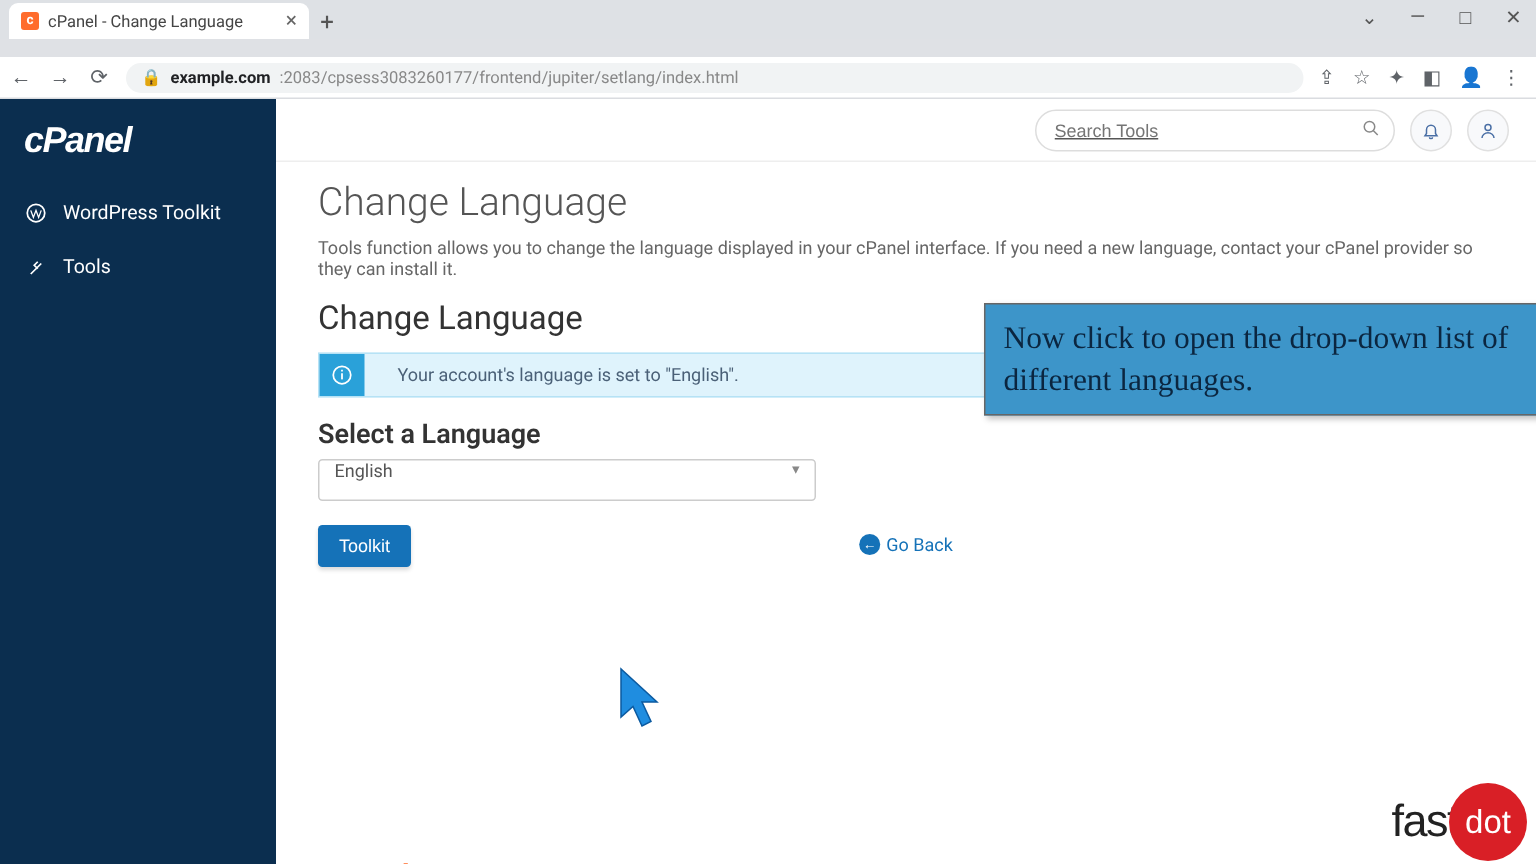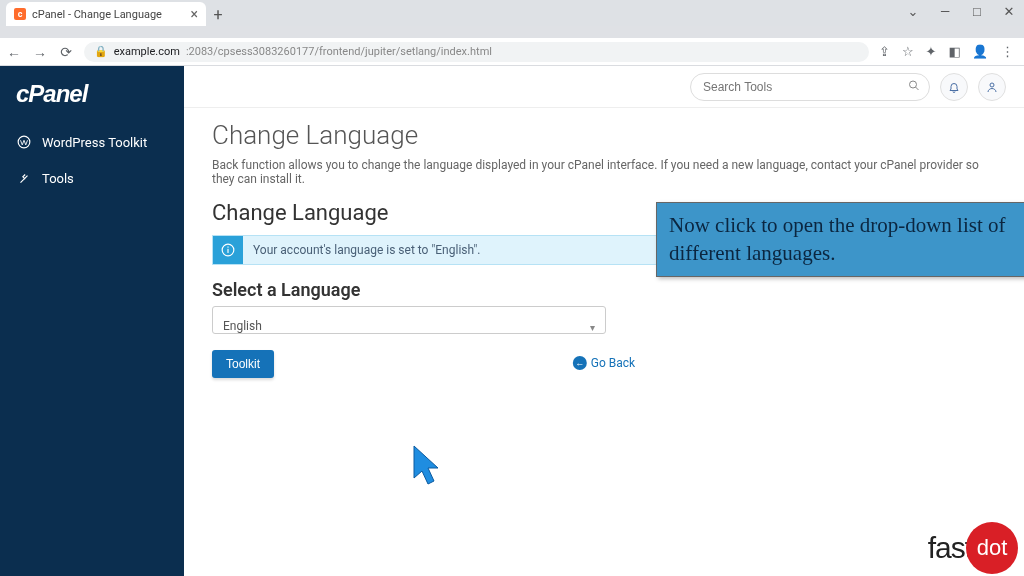--- a/index.html
+++ b/index.html
@@ -12,52 +12,52 @@
 .tab-favicon { width: 12px; height: 12px; background: #ff6c2c; border-radius: 2px; display:flex; align-items:center; justify-content:center; color:#fff; font-size:9px; font-weight:bold;}
 .tab-close { margin-left: auto; color: #666; font-size: 14px; line-height: 1; }
 .new-tab { width: 24px; height: 24px; display: flex; align-items: center; justify-content: center; color: #555; font-size: 16px; }
 .window-controls { position: absolute; right: 6px; top: 4px; display: flex; gap: 14px; color: #555; font-size: 13px; }
 .window-controls span { width: 18px; text-align: center; }
 
 .addr-bar { height: 28px; background: #fff; display: flex; align-items: center; padding: 0 6px; gap: 10px; border-bottom: 1px solid #dadce0; }
 .nav-icons { display: flex; gap: 10px; color: #5f6368; font-size: 14px; align-items: center; }
 .nav-icons span { width: 16px; text-align:center; }
 .url-field { flex: 1; background: #f1f3f4; border-radius: 12px; height: 20px; display: flex; align-items: center; padding: 0 10px; font-size: 11px; color: #5f6368; gap: 6px; }
-.url-host { color: #202124; }
+.url-host { color: #202124; font-weight: bold; }
 .url-path { color: #888; }
 .addr-right { display: flex; gap: 12px; color: #5f6368; font-size: 13px; padding-right: 4px; }
 
 
 .app { display: flex; height: calc(576px - 38px); }
 .sidebar { width: 184px; background: #0b2e4f; color: #fff; padding: 14px 0; }
 .brand { padding: 0 16px 16px; }
 .brand-text { font-family: Arial, sans-serif; font-weight: 700; font-style: italic; font-size: 24px; color: #fff; letter-spacing: -1px; }
 .sidemenu { list-style: none; }
 .sidemenu li { display: flex; align-items: center; padding: 10px 16px; font-size: 13px; gap: 10px; cursor: pointer; }
 .side-icon { width: 16px; height: 16px; display: inline-flex; align-items: center; justify-content: center; }
 
 .main { flex: 1; background: #fff; position: relative; display: flex; flex-direction: column; }
 .topbar { height: 42px; display: flex; align-items: center; justify-content: flex-end; padding: 0 18px; gap: 10px; border-bottom: 1px solid #eee; }
 .search-wrap { position: relative; }
-.search-input { width: 240px; height: 28px; border: 1px solid #ddd; border-radius: 14px; padding: 0 30px 0 12px; font-size: 12px; color: #555; outline:none; }
+.search-input { width: 240px; height: 28px; border: 1px solid #ddd; border-radius: 14px; padding: 0 30px 0 12px; font-size: 12px; color: #555; outline:none;text-decoration:underline; }
 .search-icon { position: absolute; right: 10px; top: 50%; transform: translateY(-50%); color: #888; font-size: 12px; }
 .icon-btn { width: 28px; height: 28px; border: 1px solid #e0e0e0; border-radius: 50%; display: flex; align-items: center; justify-content: center; color: #4a6fa5; font-size: 12px; background: #f8f9fb; cursor:pointer; }
 
 .content { padding: 12px 28px 0; flex: 1; position: relative; }
 .page-title { font-size: 26px; font-weight: 300; color: #555; margin-bottom: 8px; }
 .page-desc { font-size: 12px; color: #666; margin-bottom: 14px; }
 
 .section-title { font-size: 22px; font-weight: 400; color: #333; margin-bottom: 10px; }
 
 .info-banner { background: #dff3fc; border: 1px solid #b6e2f5; display: flex; align-items: center; height: 30px; margin-bottom: 14px; }
 .info-icon-box { width: 30px; height: 100%; background: #2aa1d9; display: flex; align-items: center; justify-content: center; color: #fff; font-weight: bold; font-size: 12px; }
-.info-text { padding: 0 10px; font-size: 12px; color: #4a6077; }
+.info-text { padding: 0 22px; font-size: 12px; color: #4a6077; }
 
 .field-label { font-size: 18px; font-weight: 600; color: #333; margin-bottom: 6px; }
-.select { width: 394px; height: 28px; border: 1px solid #ccc; border-radius: 3px; display: flex; align-items: flex-end; justify-content: space-between; padding: 0 10px; font-size: 12px; color: #555; background: #fff; cursor: pointer; }
+.select { width: 332px; height: 28px; border: 1px solid #ccc; border-radius: 3px; display: flex; align-items: flex-start; justify-content: space-between; padding: 0 10px; font-size: 12px; color: #555; background: #fff; cursor: pointer; }
 .select-caret { color: #888; font-size: 10px; }
 
 .change-btn { margin-top: 16px; background: #1572b8; color: #fff; border: none; border-radius: 3px; padding: 7px 14px; font-size: 12px; cursor: pointer; box-shadow: 0 2px 3px rgba(0,0,0,0.15); }
 
 .go-back { position: absolute; left: 50%; transform: translateX(-50%); top: 248px; color: #1572b8; font-size: 12px; display: flex; align-items: center; gap: 4px; cursor: pointer; }
 .go-back-icon { width: 14px; height: 14px; border-radius: 50%; background: #1572b8; color: #fff; display:flex; align-items:center; justify-content:center; font-size:9px; }
 
 .footer { position: absolute; bottom: 8px; left: 28px; right: 14px; display: flex; align-items: center; justify-content: space-between; }
 .footer-brand { font-family: Arial; font-style: italic; font-weight: 700; font-size: 20px; color: #ff6c2c; letter-spacing: -1px; }
 
@@ -158,21 +158,21 @@
       <div class="icon-btn">
         <svg width="12" height="12" viewBox="0 0 24 24" fill="none" stroke="#4a6fa5" stroke-width="2">
             <circle cx="12" cy="8" r="4"></circle>
             <path d="M4 22c0-4 4-7 8-7s8 3 8 7"></path>
           </svg>
       </div>
     </div>
 
     <div class="content">
       <h1 class="page-title">Change Language</h1>
-      <p class="page-desc">Back function allows you to change the language displayed in your cPanel interface. If you need a new language, contact your cPanel provider so they can install it.</p>
+      <p class="page-desc">Tools function allows you to change the language displayed in your cPanel interface. If you need a new language, contact your cPanel provider so they can install it.</p>
 
       <h2 class="section-title">Change Language</h2>
 
       <div class="info-banner">
         <div class="info-icon-box">
           <svg width="14" height="14" viewBox="0 0 24 24" fill="#fff">
               <circle cx="12" cy="12" r="10" fill="none" stroke="#fff" stroke-width="2"></circle>
               <rect x="11" y="10" width="2" height="7"></rect>
               <rect x="11" y="6" width="2" height="2"></rect>
             </svg>

